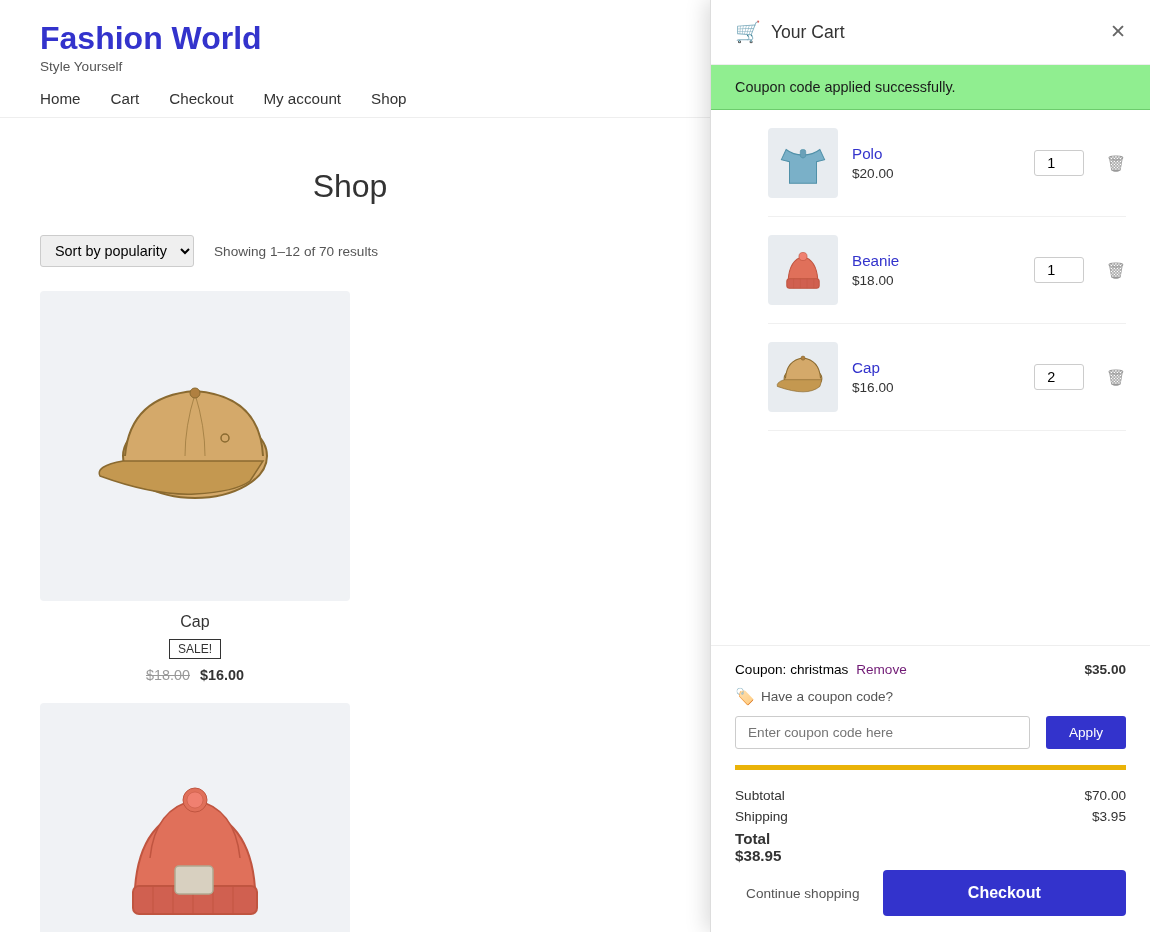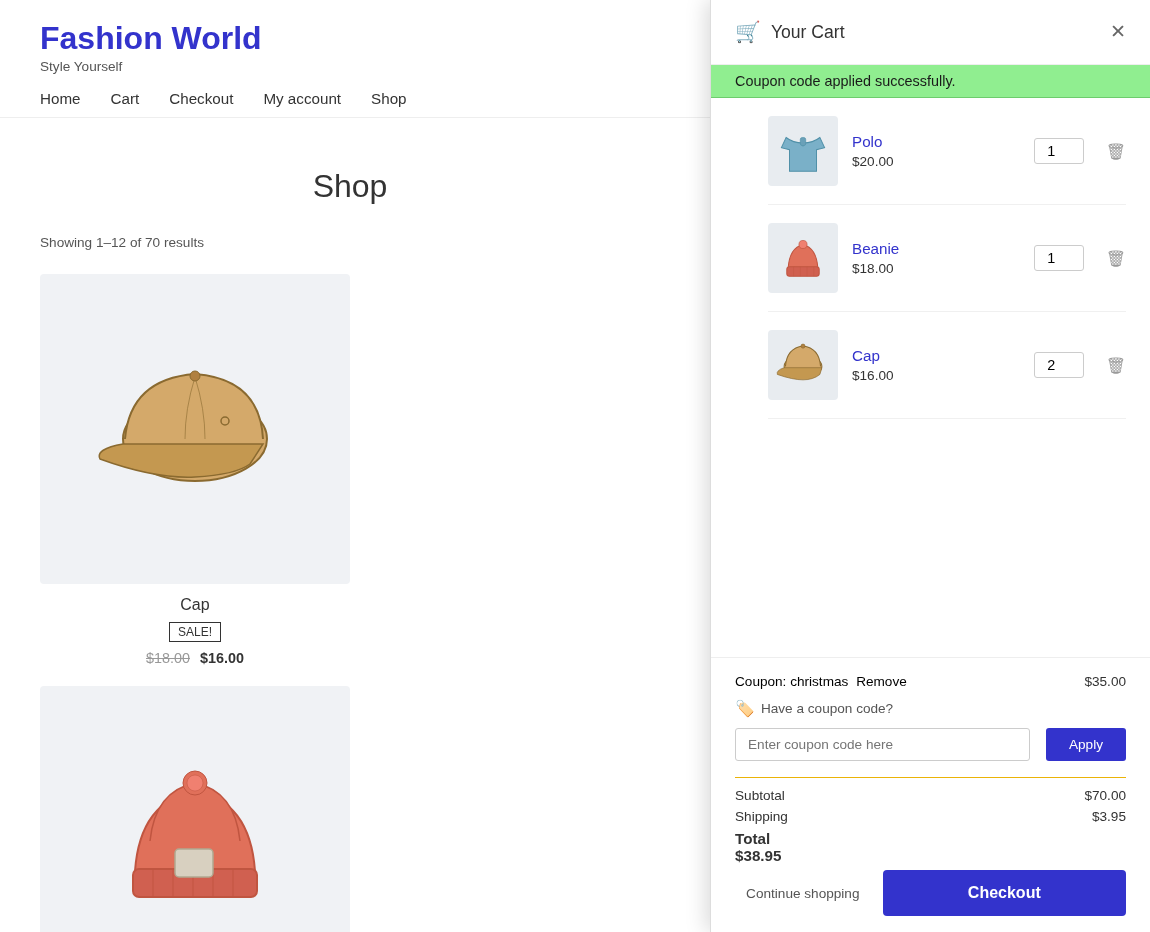--- a/index.html
+++ b/index.html
@@ -147,21 +147,21 @@
     .cart-close {
       font-size: 1.2rem;
       color: #666;
       cursor: pointer;
       background: none;
       border: none;
       line-height: 1;
     }
     .coupon-success {
       background: #90ee90;
-      padding: 8px 24px;
+      padding: 14px 24px;
       font-size: 0.9rem;
       color: #1a1a1a;
       border-bottom: 1px solid #6dcc6d;
     }
     .cart-items {
       flex: 1;
       overflow-y: auto;
       padding: 0 24px;
       margin-left: 33px;
     }
@@ -228,30 +228,31 @@
       padding: 16px 24px;
     }
     .coupon-row {
       display: flex;
       align-items: center;
       justify-content: space-between;
       margin-bottom: 10px;
       font-size: 0.85rem;
     }
     .coupon-remove {
-      color: #000000;
+      color: #701a75;
       cursor: pointer;
       background: none;
       border: none;
       font-size: 0.85rem;
       margin-left: 4px;
     }
     .coupon-amount {
       color: #333;
       font-size: 0.85rem;
+      font-weight: bold;
     }
     .have-coupon {
       display: flex;
       align-items: center;
       gap: 6px;
       font-size: 0.85rem;
       color: #555;
       margin-bottom: 10px;
     }
     .have-coupon-icon { font-size: 1rem; }
@@ -271,22 +272,22 @@
     .apply-btn {
       background: #3333cc;
       color: #fff;
       border: none;
       padding: 8px 23px;
       border-radius: 3px;
       cursor: pointer;
       font-size: 0.85rem;
     }
     .cart-totals {
-      border-top: 1px solid #eab308;
-      padding-top: 10px;
+      border-top: 5px solid #eab308;
+      padding-top: 18px;
       margin-bottom: 0;
     }
     .total-row {
       display: flex;
       justify-content: space-between;
       font-size: 0.85rem;
       color: #333;
       margin-bottom: 6px;
     }
     .total-row.bold {
@@ -334,20 +335,23 @@
     <a href="#">Checkout</a>
     <a href="#">My account</a>
     <a href="#">Shop</a>
   </nav>
 </header>
 
 <main class="main-content">
   <h1 class="page-title">Shop</h1>
 
   <div class="shop-toolbar">
+    <select class="sort-select">
+      <option>Sort by popularity</option>
+    </select>
     <span class="results-count">Showing 1–12 of 70 results</span>
   </div>
 
   <div class="product-grid">
 
     <div class="product-card">
       <div class="product-image">
 
         <svg viewBox="0 0 200 160" xmlns="http://www.w3.org/2000/svg">
 

